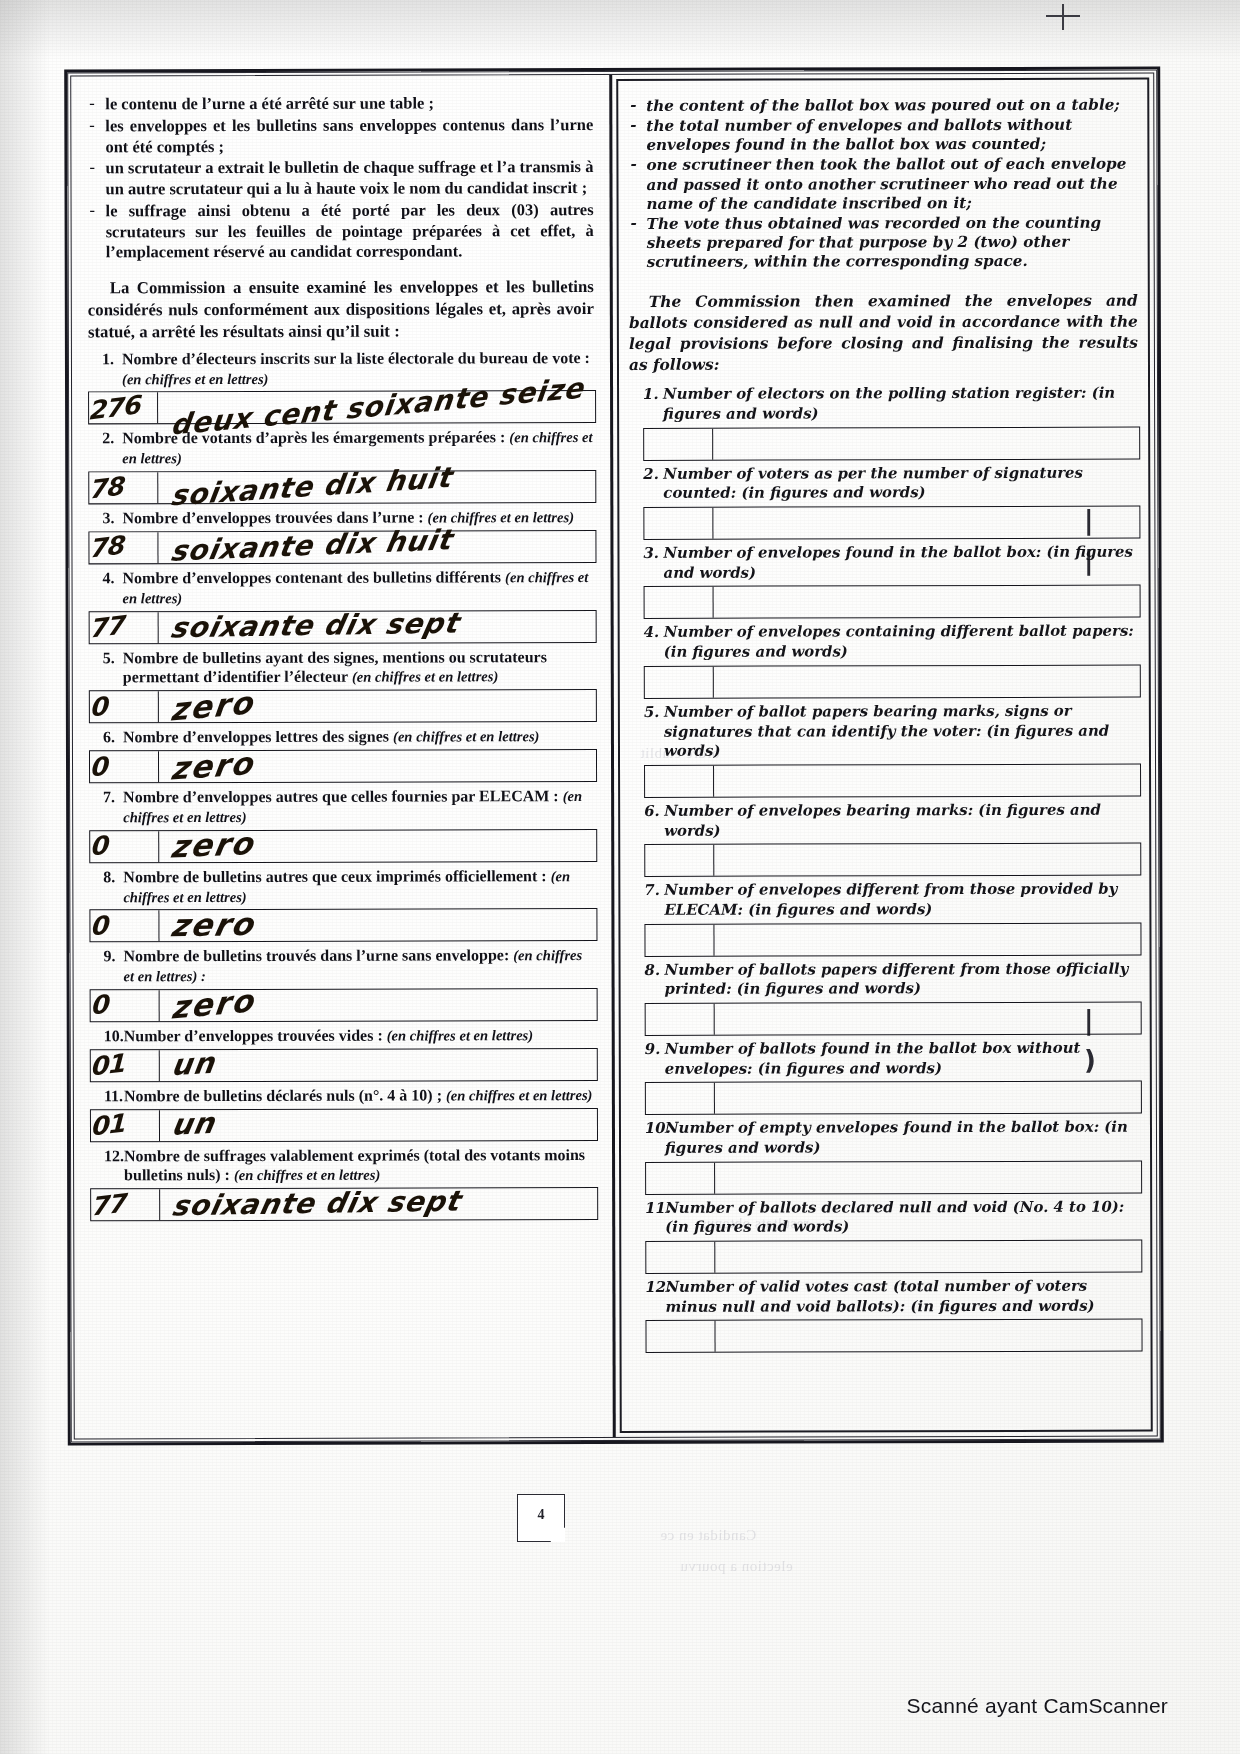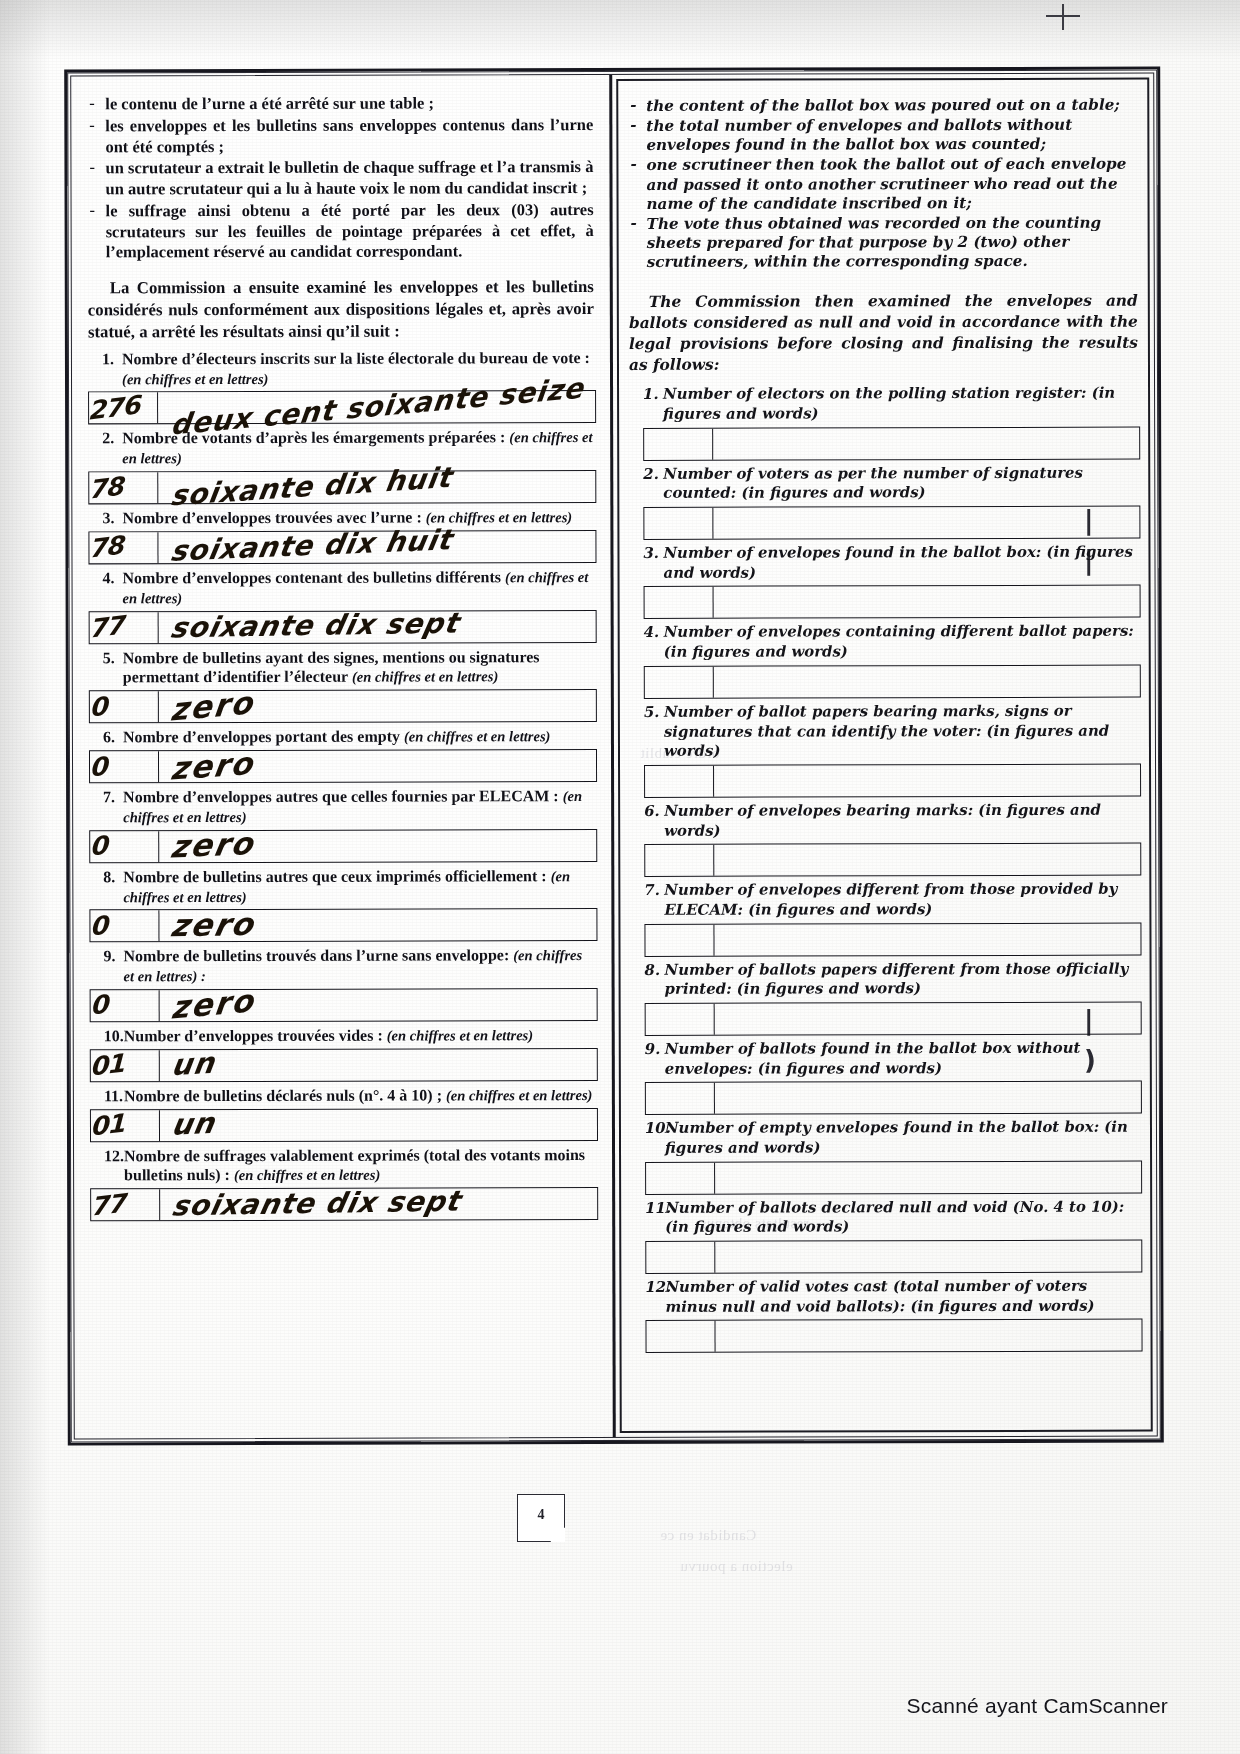--- a/index.html
+++ b/index.html
@@ -361,21 +361,21 @@
                 <span class="hw hw-fig">78</span>
               </div>
               <div class="ans-words">
                 <span class="hw hw-words long" style="transform: translateY(-54%) rotate(-3.6deg) skewX(-15deg);">soixante dix huit</span>
               </div>
             </div>
           </li>
           <li class="item fr-item">
             <div class="item-head">
               <div class="item-num">3.</div>
-              <div class="item-body"><span>Nombre d’enveloppes trouvées avec l’urne : </span><span class="hint">(en chiffres et en lettres)</span></div>
+              <div class="item-body"><span>Nombre d’enveloppes trouvées dans l’urne : </span><span class="hint">(en chiffres et en lettres)</span></div>
             </div>
             <div class="answer-row fr-answer">
               <div class="ans-fig">
                 <span class="hw hw-fig">78</span>
               </div>
               <div class="ans-words">
                 <span class="hw hw-words long" style="transform: translateY(-54%) rotate(-2.2deg) skewX(-15deg);">soixante dix huit</span>
               </div>
             </div>
           </li>
@@ -389,35 +389,35 @@
                 <span class="hw hw-fig">77</span>
               </div>
               <div class="ans-words">
                 <span class="hw hw-words long" style="transform: translateY(-54%) rotate(-0.8deg) skewX(-15deg);">soixante dix sept</span>
               </div>
             </div>
           </li>
           <li class="item fr-item">
             <div class="item-head">
               <div class="item-num">5.</div>
-              <div class="item-body"><span>Nombre de bulletins ayant des signes, mentions ou signatures permettant d’identifier l’électeur </span><span class="hint">(en chiffres et en lettres)</span></div>
+              <div class="item-body"><span>Nombre de bulletins ayant des signes, mentions ou scrutateurs permettant d’identifier l’électeur </span><span class="hint">(en chiffres et en lettres)</span></div>
             </div>
             <div class="answer-row fr-answer">
               <div class="ans-fig">
                 <span class="hw hw-fig">0</span>
               </div>
               <div class="ans-words">
                 <span class="hw hw-words zero" style="transform: translateY(-54%) rotate(-5deg) skewX(-15deg);">zero</span>
               </div>
             </div>
           </li>
           <li class="item fr-item">
             <div class="item-head">
               <div class="item-num">6.</div>
-              <div class="item-body"><span>Nombre d’enveloppes portant des empty </span><span class="hint">(en chiffres et en lettres)</span></div>
+              <div class="item-body"><span>Nombre d’enveloppes lettres des signes </span><span class="hint">(en chiffres et en lettres)</span></div>
             </div>
             <div class="answer-row fr-answer">
               <div class="ans-fig">
                 <span class="hw hw-fig">0</span>
               </div>
               <div class="ans-words">
                 <span class="hw hw-words zero" style="transform: translateY(-54%) rotate(-3.6deg) skewX(-15deg);">zero</span>
               </div>
             </div>
           </li>

